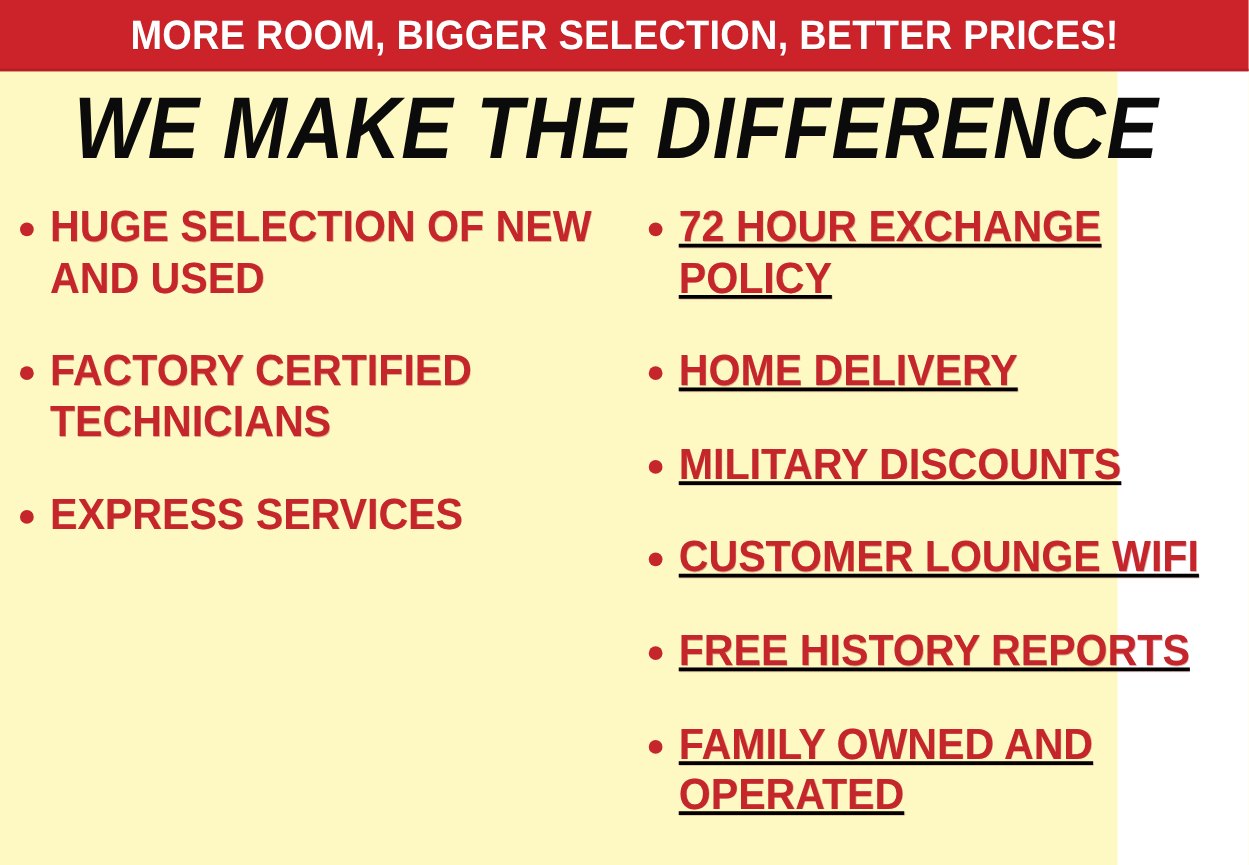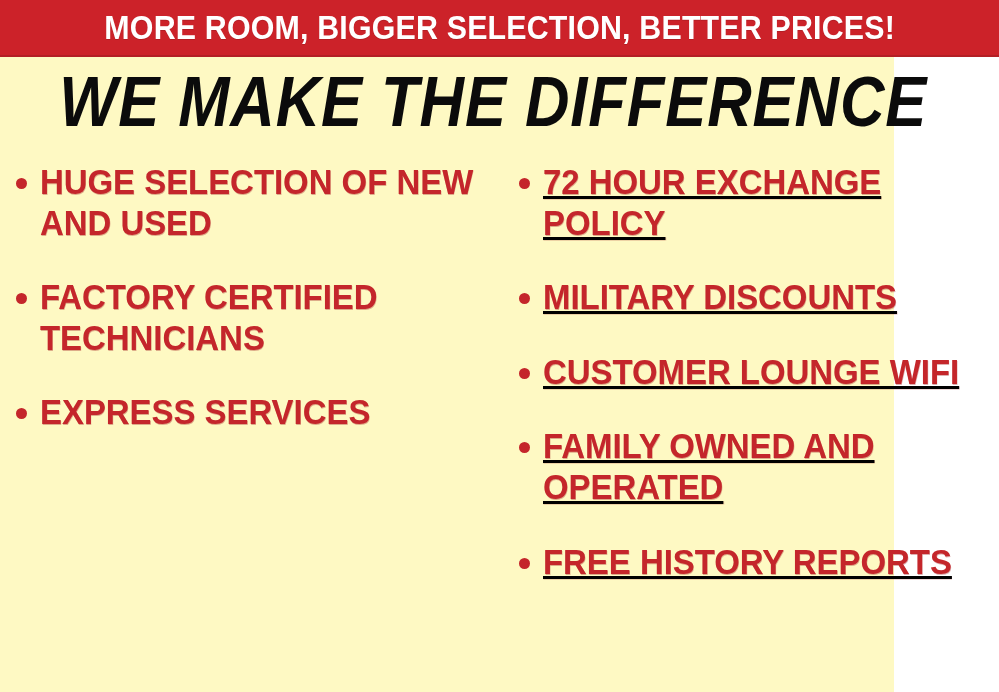--- a/index.html
+++ b/index.html
@@ -164,38 +164,42 @@
 
     </div>
 
     <div class="col col-right">
 
       <div class="bullet-item">
         <span class="bullet-dot"></span>
         <span class="bullet-label">72 HOUR EXCHANGE POLICY</span>
       </div>
 
+      <div class="bullet-item">
+        <span class="bullet-dot"></span>
+        <span class="bullet-label">HOME DELIVERY</span>
+      </div>
 
       <div class="bullet-item">
         <span class="bullet-dot"></span>
         <span class="bullet-label">MILITARY DISCOUNTS</span>
       </div>
 
       <div class="bullet-item">
         <span class="bullet-dot"></span>
         <span class="bullet-label">CUSTOMER LOUNGE WIFI</span>
       </div>
 
       <div class="bullet-item">
         <span class="bullet-dot"></span>
+        <span class="bullet-label">FREE HISTORY REPORTS</span>
+      </div>
+
+      <div class="bullet-item">
+        <span class="bullet-dot"></span>
         <span class="bullet-label">FAMILY OWNED AND OPERATED</span>
       </div>
 
-      <div class="bullet-item">
-        <span class="bullet-dot"></span>
-        <span class="bullet-label">FREE HISTORY REPORTS</span>
-      </div>
-
     </div>
 
   </div>
 
 </div>
 
 </body></html>

